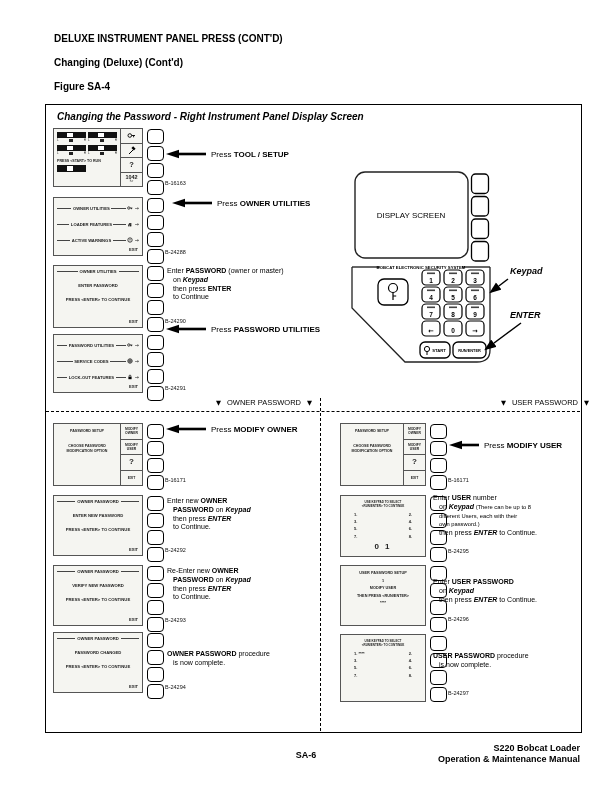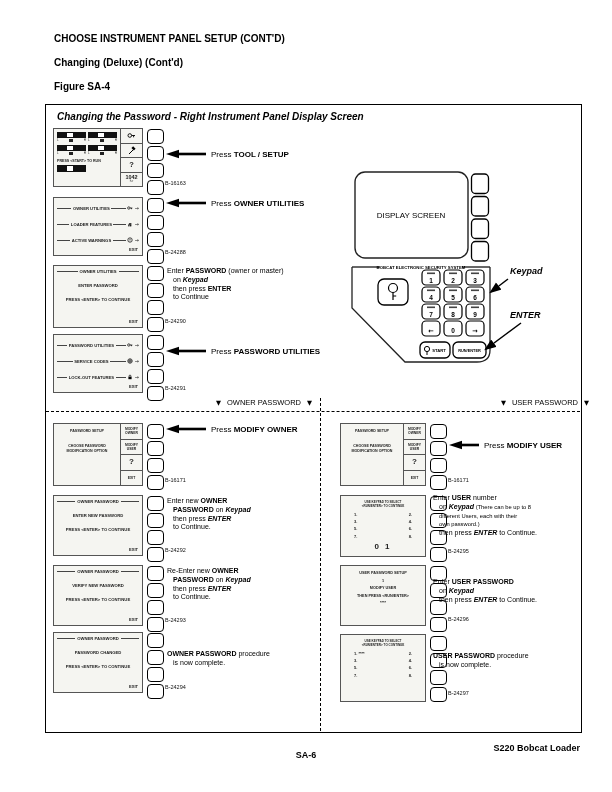--- a/index.html
+++ b/index.html
@@ -72,21 +72,21 @@
   
   svg text{font-family:"Liberation Sans",sans-serif;fill:#000;}
   svg .dv{font-family:"DejaVu Sans",sans-serif;}
   .ftr{font-size:9px;font-weight:bold;}
 </style>
 </head>
 <body>
 
 <div id="page">
 
-  <div class="abs h1" style="left:54px;top:33px">CHOOSE INSTRUMENT PANEL SETUP (CONT'D)</div>
+  <div class="abs h1" style="left:54px;top:33px">DELUXE INSTRUMENT PANEL PRESS (CONT'D)</div>
   <div class="abs h1" style="left:54px;top:57px">Changing (Deluxe) (Cont'd)</div>
   <div class="abs h1" style="left:54px;top:81px">Figure SA-4</div>
 
   <div class="abs figbox" style="left:45px;top:104px;width:535px;height:627px"></div>
   <div class="abs figtitle" style="left:57px;top:111px">Changing the Password  -  Right Instrument Panel Display Screen</div>
 
   <div class="lcd lcd1" style="left:53px;top:128px;width:90px;height:59px">
     <div class="lcd1L">
       <div class="grow">
         <div class="gauge">
@@ -200,21 +200,21 @@
       </div>
     <div class="lexit">EXIT</div>
   </div>
   <div class="btncol" style="left:147px;top:198px">
     <div class="sbtn"></div>
       <div class="sbtn"></div>
       <div class="sbtn"></div>
       <div class="sbtn"></div>
   </div>
   <div class="ref" style="left:165px;top:249px">B-24288</div>
-  <div class="callout" style="left:166px;top:198px">
+  <div class="callout" style="left:172px;top:198px">
     <svg class="carr" width="40" height="10" viewBox="0 0 40 10">
         <polygon points="0,5 13,0.8 13,9.2"></polygon>
         <rect x="12" y="3.7" width="28" height="2.6"></rect>
       </svg>
     <span class="press"><span>Press</span> <span class="b">OWNER UTILITIES</span></span>
   </div>
 
   <div class="lcd" style="left:53px;top:265px;width:90px;height:63px">
     <div class="lhead">
         <span class="hln"></span>
@@ -272,21 +272,21 @@
       </div>
     <div class="lexit">EXIT</div>
   </div>
   <div class="btncol" style="left:147px;top:335px">
     <div class="sbtn"></div>
       <div class="sbtn"></div>
       <div class="sbtn"></div>
       <div class="sbtn"></div>
   </div>
   <div class="ref" style="left:165px;top:385px">B-24291</div>
-  <div class="callout" style="left:166px;top:346px">
+  <div class="callout" style="left:166px;top:324px">
     <svg class="carr" width="40" height="10" viewBox="0 0 40 10">
         <polygon points="0,5 13,0.8 13,9.2"></polygon>
         <rect x="12" y="3.7" width="28" height="2.6"></rect>
       </svg>
     <span class="press"><span>Press</span> <span class="b">PASSWORD UTILITIES</span></span>
   </div>
 
   <svg class="abs" style="left:340px;top:158px" width="252" height="222" viewBox="0 0 252 222">
     <defs>
       <marker id="ah" orient="auto" markerWidth="9" markerHeight="9" refX="6.5" refY="3">
@@ -581,15 +581,16 @@
   </div>
   <div class="ref" style="left:448px;top:690px">B-24297</div>
   <div class="instr" style="left:433px;top:652px">
       <div class="iline"><span class="b">USER PASSWORD</span><span> procedure</span></div>
       <div class="iline icont"><span>is now complete.</span></div>
     </div>
 
   <div class="abs ftr" style="left:0;top:750px;width:612px;text-align:center">SA-6</div>
   <div class="abs ftr" style="left:380px;top:743px;width:200px;text-align:right;line-height:11px">
     <div>S220 Bobcat Loader</div>
+    <div>Operation &amp; Maintenance Manual</div>
   </div>
 
 </div>
 
 </body></html>

